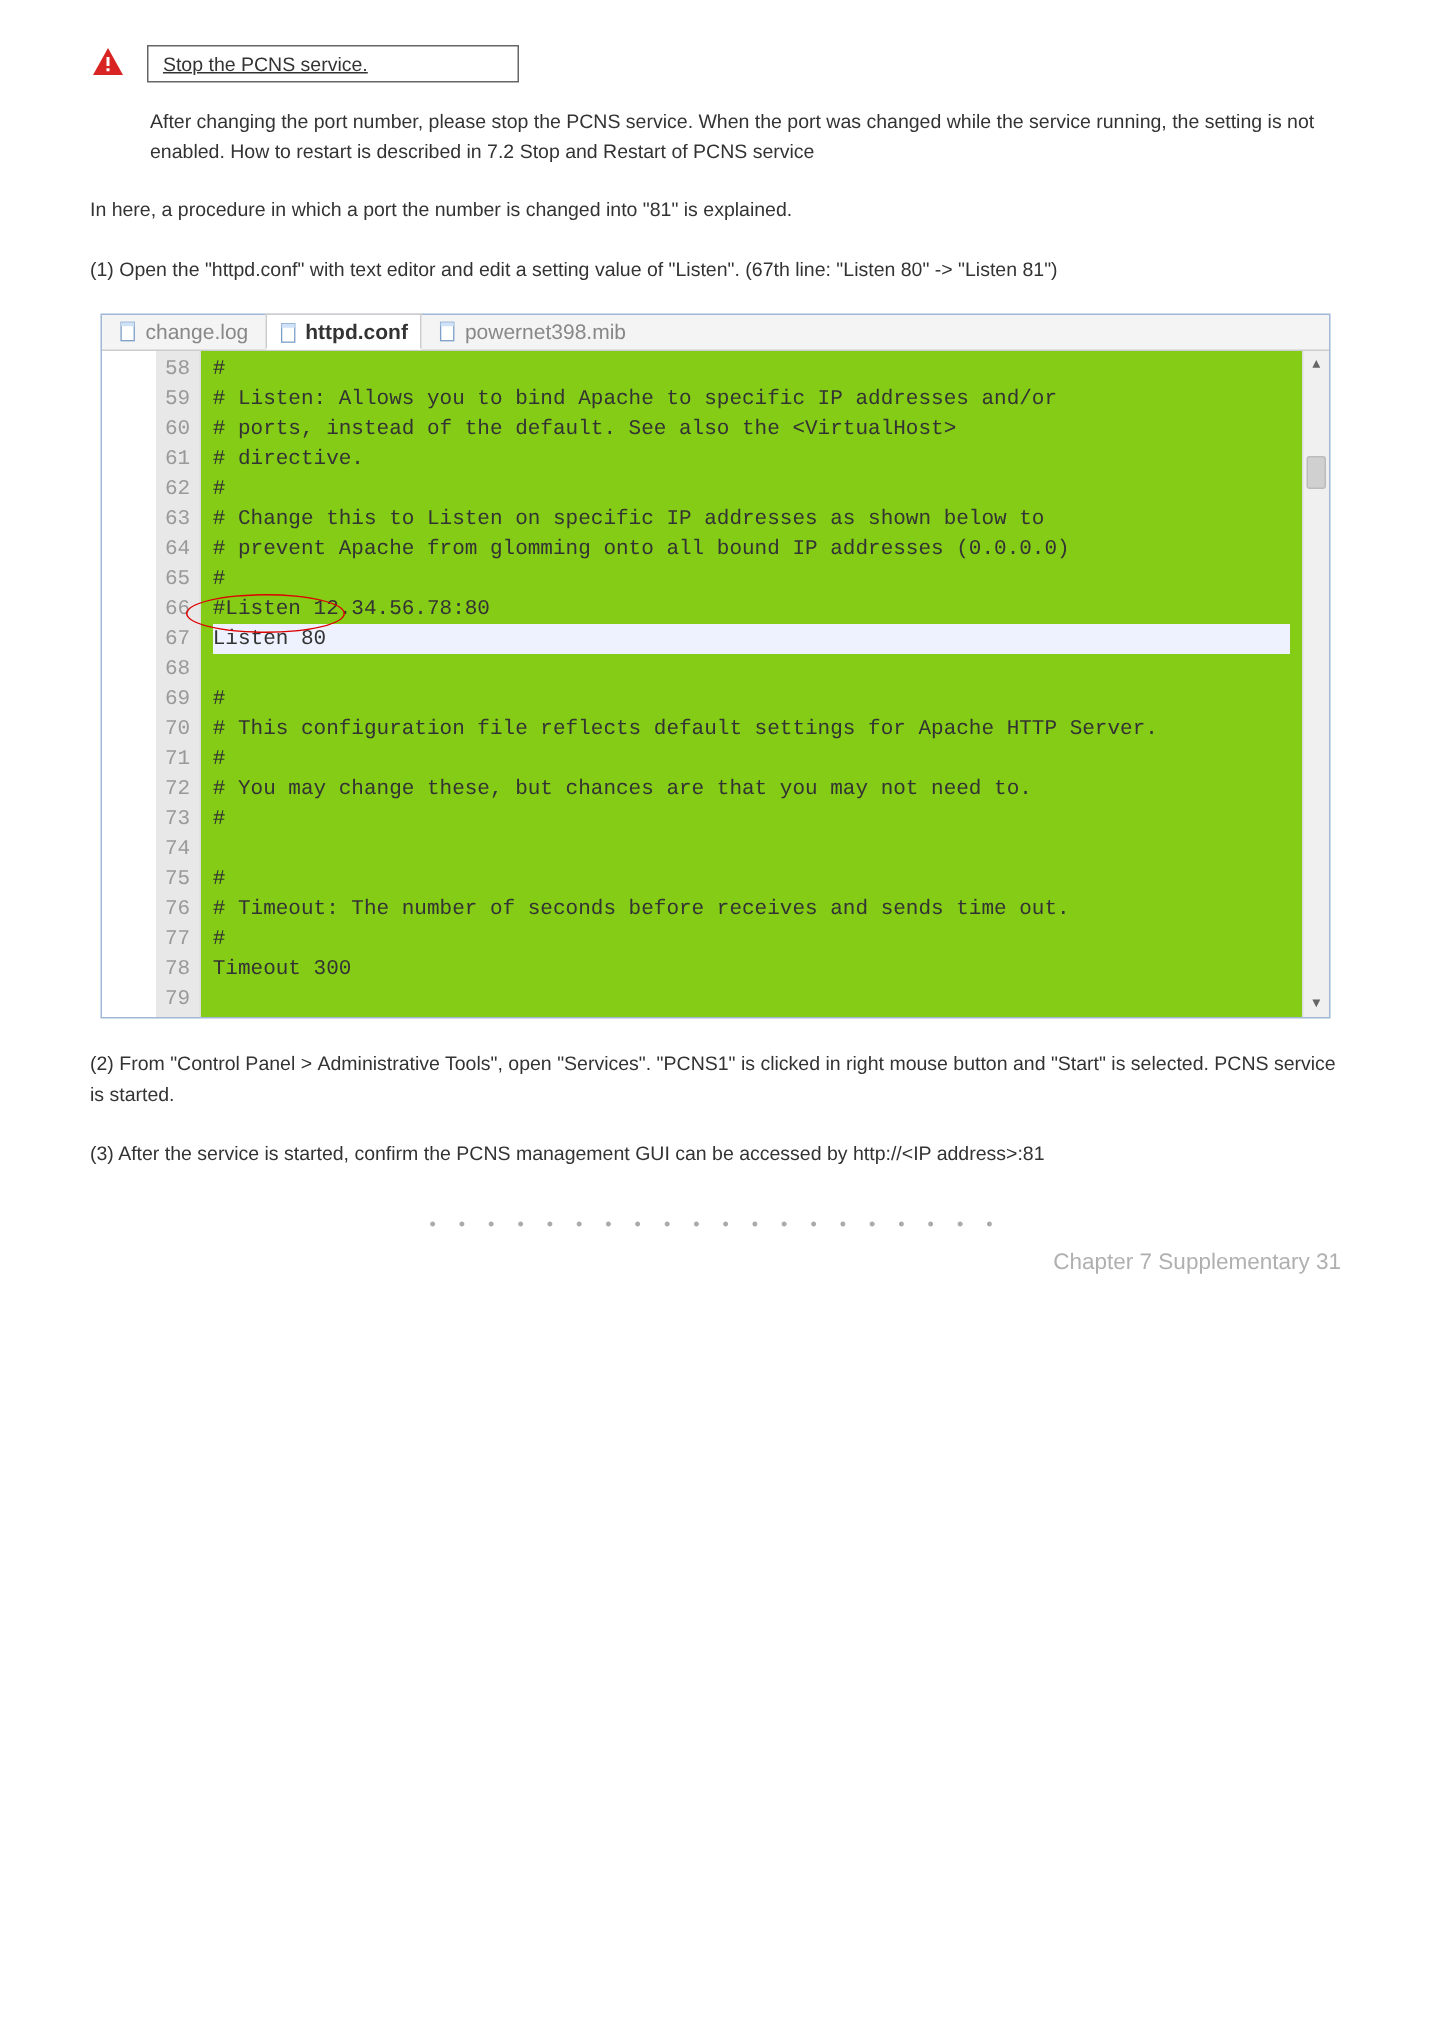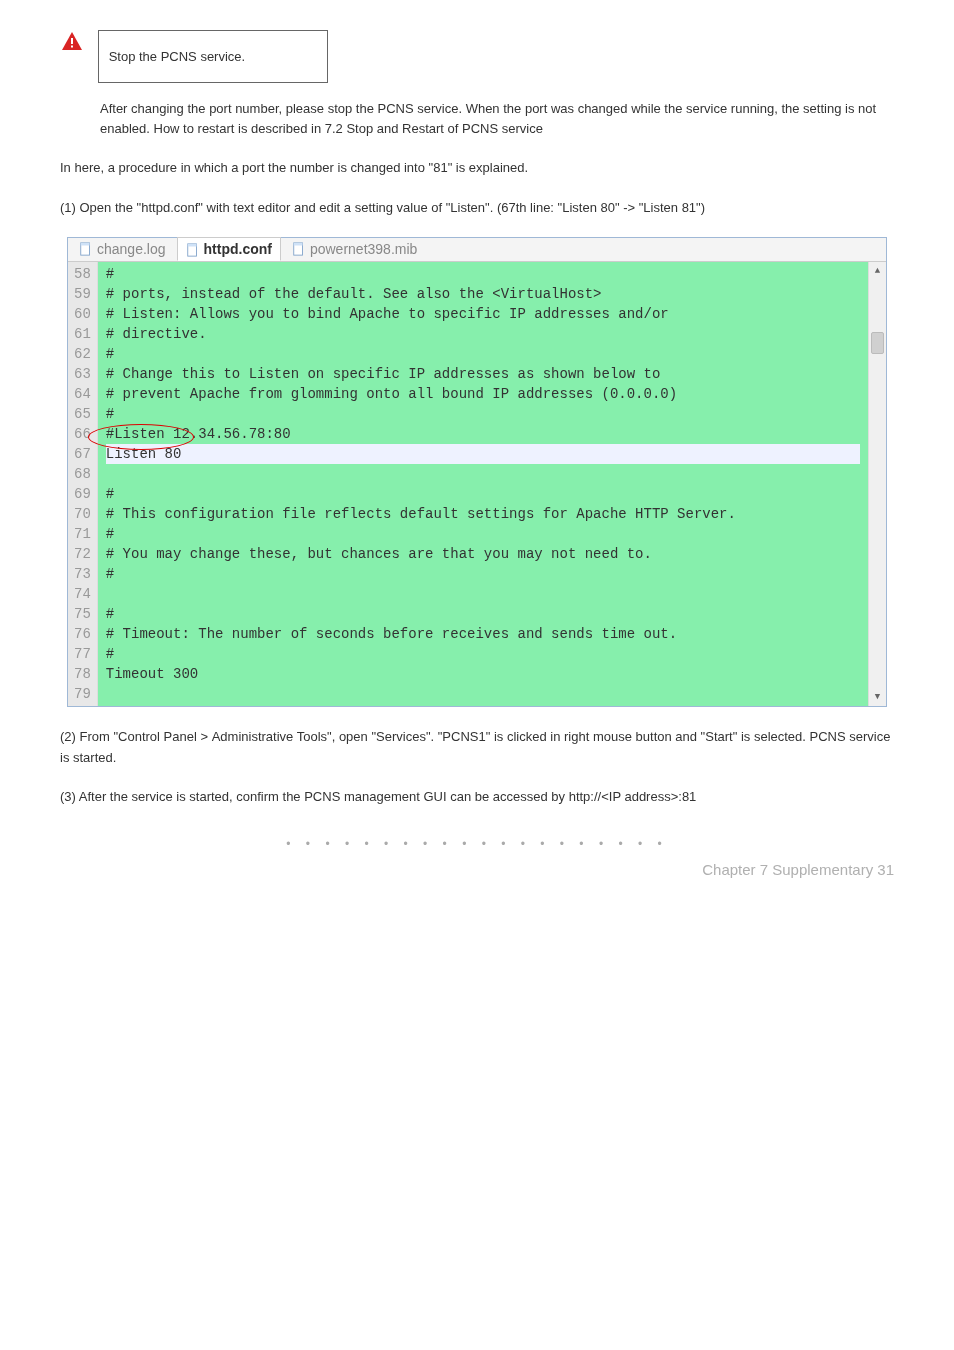--- a/index.html
+++ b/index.html
@@ -1,28 +1,28 @@
 <!DOCTYPE html>
 <html><head>
 <meta charset="utf-8">
 <style>
 * { margin: 0; padding: 0; box-sizing: border-box; }
 body { font-family: Arial, sans-serif; font-size: 13px; color: #333; width: 954px; background: #fff; padding: 30px 60px; }
 .warn-icon { display: inline-block; vertical-align: top; margin-right: 10px; }
 .warn-svg { width: 24px; height: 24px; }
 .box-wrap { display: inline-block; vertical-align: top; }
-.box { border: 1px solid #666; padding: 18px 10px; margin-bottom: 6px; width: 230px; }
+.box { border: 1px solid #666; padding: 4px 10px; margin-bottom: 6px; width: 248px; text-decoration: underline; }
 .para { margin: 10px 0 20px 0; line-height: 1.5; }
 .u { }
 .editor { border: 1px solid #9fb8d6; width: 820px; margin: 0 auto 20px auto; position: relative; }
 .tabs { background: #f4f4f4; border-bottom: 1px solid #ccc; height: 24px; display: flex; align-items: flex-end; padding-left: 2px; }
 .tab { display: flex; align-items: center; padding: 3px 8px; font-size: 14px; color: #888; border: 1px solid transparent; margin-right: 2px; }
 .tab .ficon { width: 14px; height: 14px; margin-right: 4px; }
 .tab.active { background: #fff; border: 1px solid #ccc; border-bottom: 1px solid #fff; color: #333; font-weight: bold; align-items: flex-end; }
-.code-area { display: flex; font-family: "Courier New", monospace; font-size: 14px; background: #86efac; position: relative; }
+.code-area { display: flex; font-family: "Courier New", monospace; font-size: 14px; background: #84cc16; position: relative; margin-left: 36px; }
 .gutter { background: #e8e8e8; color: #999; text-align: right; padding: 2px 6px; border-right: 1px solid #ddd; user-select: none; }
 .gutter .ln { height: 20px; line-height: 20px; }
 .codelines { flex: 1; padding: 2px 8px; color: #333; position: relative; }
 .codelines .cl { height: 20px; line-height: 20px; white-space: pre; }
 .codelines .hl { background: #eef2ff; }
 .scroll { width: 18px; background: #f0f0f0; border-left: 1px solid #ddd; position: relative; }
 .scroll .arrow { position: absolute; left: 0; right: 0; height: 18px; display: flex; align-items: center; justify-content: center; font-size: 9px; color: #666; }
 .scroll .up { top: 0; }
 .scroll .down { bottom: 0; }
 .scroll .thumb { position: absolute; top: 70px; left: 2px; right: 2px; height: 22px; background: #d0d0d0; border: 1px solid #bbb; border-radius: 2px; }
@@ -101,22 +101,22 @@
         <div class="ln">74</div>
         <div class="ln">75</div>
         <div class="ln">76</div>
         <div class="ln">77</div>
         <div class="ln">78</div>
         <div class="ln">79</div>
       </div>
     <div class="codelines" id="codelines">
       <div class="red-ellipse"></div>
     <div class="cl">#</div>
+        <div class="cl"># Listen: Allows you to bind Apache to specific IP addresses and/or</div>
         <div class="cl"># ports, instead of the default. See also the &lt;VirtualHost&gt;</div>
-        <div class="cl"># Listen: Allows you to bind Apache to specific IP addresses and/or</div>
         <div class="cl"># directive.</div>
         <div class="cl">#</div>
         <div class="cl"># Change this to Listen on specific IP addresses as shown below to</div>
         <div class="cl"># prevent Apache from glomming onto all bound IP addresses (0.0.0.0)</div>
         <div class="cl">#</div>
         <div class="cl">#Listen 12.34.56.78:80</div>
         <div class="cl hl">Listen 80</div>
         <div class="cl"></div>
         <div class="cl">#</div>
         <div class="cl"># This configuration file reflects default settings for Apache HTTP Server.</div>

